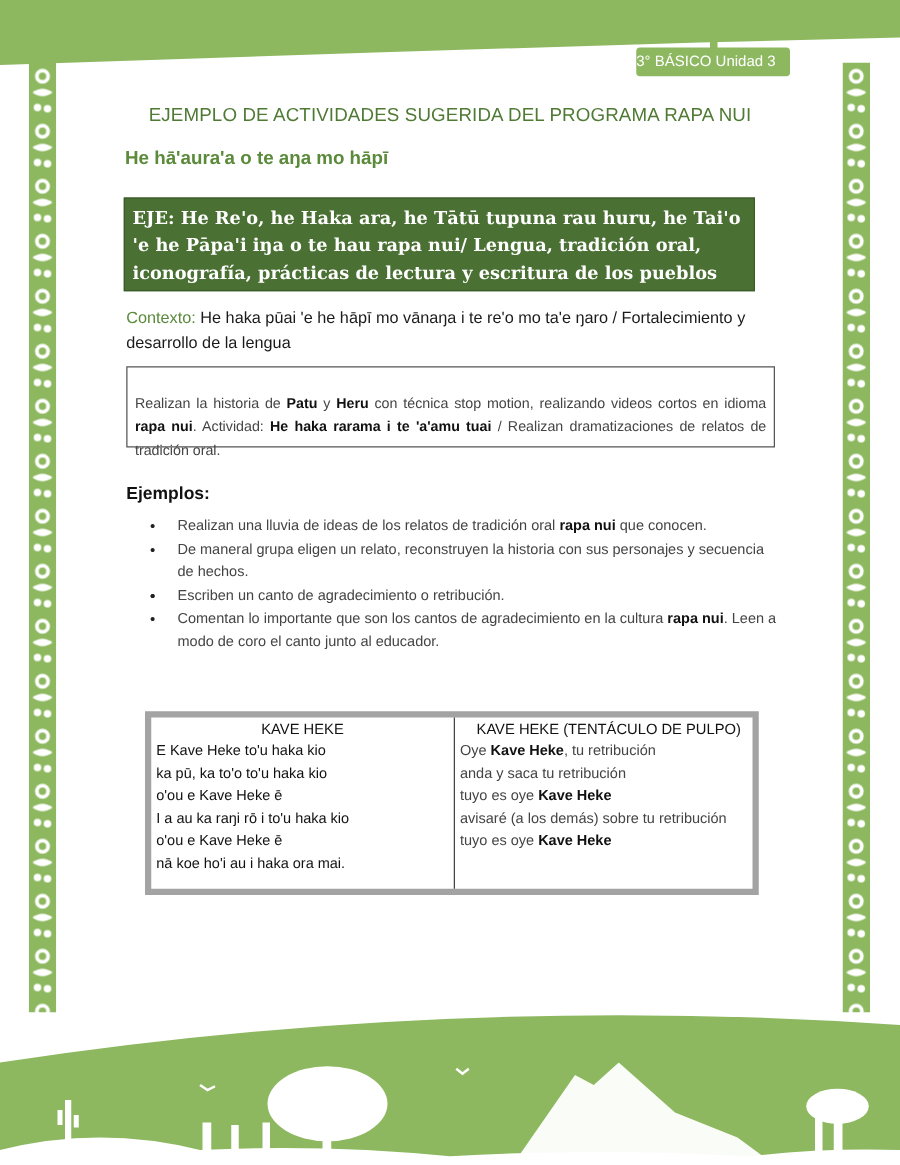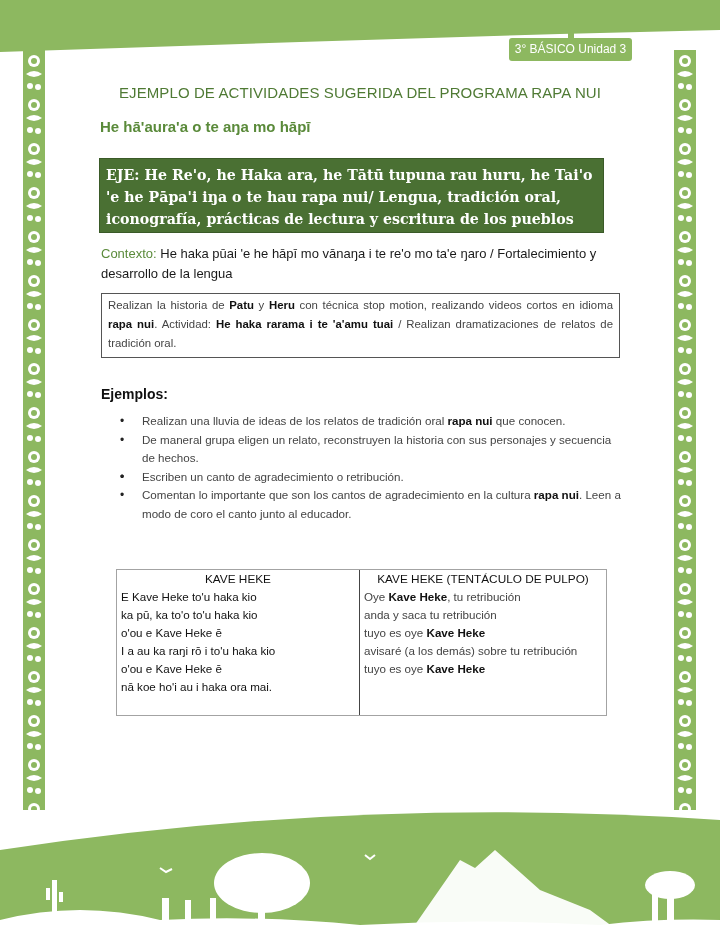--- a/index.html
+++ b/index.html
@@ -6,21 +6,21 @@
     body {
       width: 720px; height: 932px; position: relative; overflow: hidden;
       background: #ffffff;
       font-family: "Liberation Sans", "DejaVu Sans", sans-serif;
       color: #1a1a1a;
     }
     .top-band { position: absolute; left: 0; top: 0; width: 720px; height: 60px; }
     .badge {
       position: absolute; left: 509px; top: 38px; width: 123px; height: 23px;
       background: #8db860; border-radius: 3px; color: #fff;
-      font-size: 12px; line-height: 23px; text-align: center;
+      font-size: 12px; line-height: 23px; 
     }
     .border-strip { position: absolute; top: 50px; width: 22px; height: 760px; }
     .border-left { left: 23px; }
     .border-right { left: 674px; }
     .page-title {
       position: absolute; left: 100px; top: 84px; width: 520px; text-align: center;
       color: #4f7a34; font-size: 15px; letter-spacing: 0.1px;
     }
     .page-subtitle {
       position: absolute; left: 100px; top: 118px; width: 520px; text-align: left;
@@ -35,41 +35,41 @@
       border: 1px solid #3a5a28;
     }
     .context {
       position: absolute; left: 101px; top: 244px; width: 520px;
       font-size: 13px; line-height: 20px;
     }
     .context .ctx-label { color: #5a8a3a; }
     .activity-box {
       position: absolute; left: 101px; top: 293px; width: 519px; height: 65px;
       border: 1px solid #555; box-sizing: border-box;
-      padding: 2px 6px; font-size: 11.4px; line-height: 19px; color: #444;
+      padding: 20px 6px; font-size: 11.4px; line-height: 19px; color: #444;
       text-align: justify;
     }
     .activity-box b { color: #111; }
     .examples-title {
       position: absolute; left: 101px; top: 386px; font-size: 14px; font-weight: bold; color: #111;
     }
     .examples-list {
       position: absolute; left: 120px; top: 412px; width: 505px; margin: 0; padding: 0; list-style: none;
     }
     .examples-list li {
       position: relative; padding-left: 22px; font-size: 11.6px; line-height: 18.5px;
       color: #444; margin-bottom: 0px;
     }
     .examples-list li b { color: #111; }
     .examples-list li .bullet {
       position: absolute; left: 0; top: 0; color: #222; font-size: 12px;
     }
     .song-table {
       position: absolute; left: 116px; top: 569px; width: 491px; height: 147px;
-      border: 1px solid #a3a3a3; box-sizing: border-box; display: flex;
+      border: 5px solid #a3a3a3; box-sizing: border-box; display: flex;
     }
     .song-col { flex: 0 0 auto; padding: 0 4px; box-sizing: border-box; }
     .song-col.left { width: 243px; border-right: 1px solid #444; }
     .song-col.right { width: 246px; }
     .song-col h3 {
       margin: 0; font-size: 11.8px; font-weight: normal; text-align: center;
       line-height: 18px; color: #111;
     }
     .song-col .line { font-size: 11.6px; line-height: 18px; color: #444; white-space: nowrap; }
     .song-col.left .line { color: #111; }

